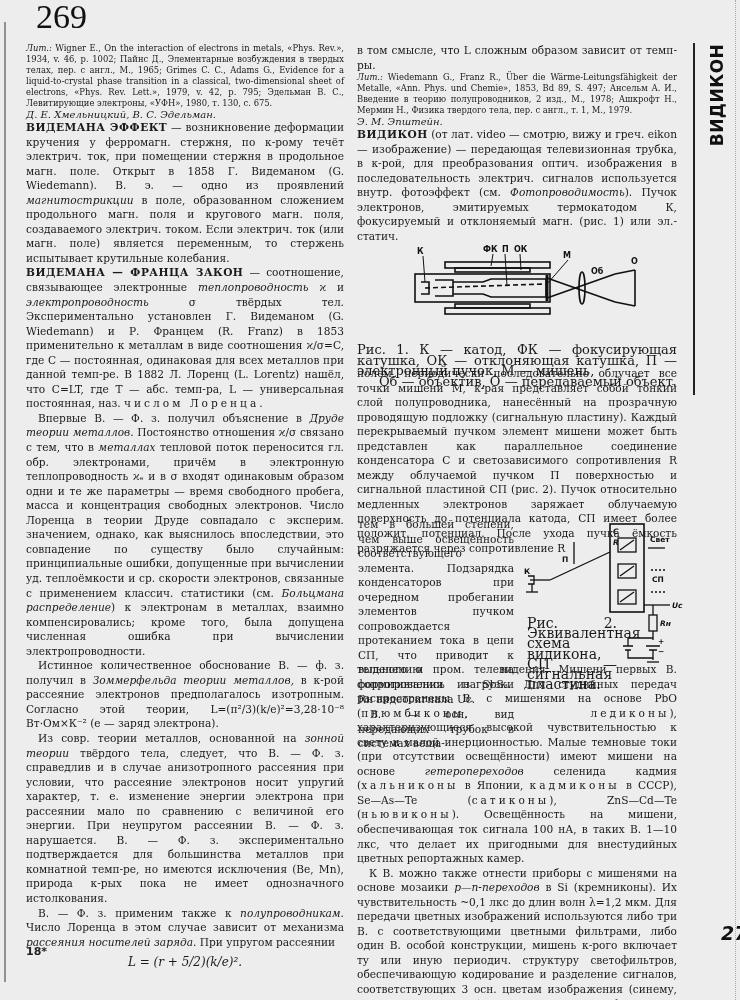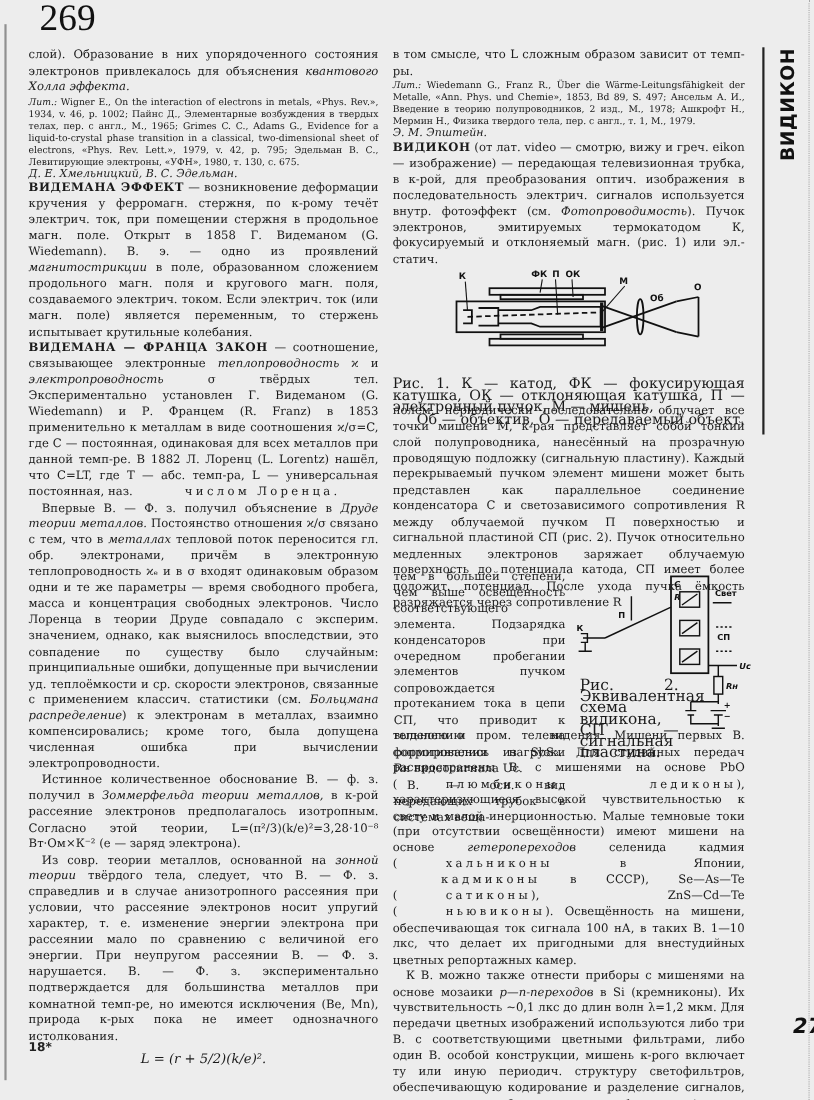--- a/index.html
+++ b/index.html
@@ -10,21 +10,21 @@
   .pagenum-top{position:absolute;left:36px;top:0;font-family:"Liberation Serif",serif;font-size:34px;line-height:34px;color:#111;}
   .col{position:absolute;font-size:10.6px;line-height:14.55px;text-align:justify;}
   .colL{left:26px;top:43px;width:318px;}
   .colR{left:357px;top:43px;width:320px;}
   .col p{margin:0;text-indent:0;}
   .col p.ind{text-indent:12px;}
   .lit{font-size:8.4px;line-height:11px;text-indent:12px;margin:0;}
   .sig{font-size:10px;font-style:italic;text-align:left;line-height:11px;margin:0;}
   .hw{font-weight:bold;letter-spacing:.5px;font-family:"DejaVu Serif",serif;}
   i,.it{font-style:italic;}
-  .sp{letter-spacing:3px;margin-left:44px;}
+  .sp{letter-spacing:3px;}
   .formula{text-align:center;font-style:italic;margin:6px 0 8px 0;font-size:12px;}
   .vsep{position:absolute;left:693px;top:43px;width:2px;height:352px;background:#222;}
   .runhead{position:absolute;left:697px;top:40px;width:40px;height:110px;}
   .runhead span{position:absolute;left:20px;top:55px;transform:translate(-50%,-50%) rotate(-90deg);font-family:"DejaVu Sans",sans-serif;font-weight:bold;font-size:17px;letter-spacing:.5px;white-space:nowrap;color:#111;}
   .fig1{position:absolute;left:395px;top:244px;width:250px;height:90px;}
   .cap1{position:absolute;left:357px;top:345px;width:320px;font-size:13px;line-height:10.5px;text-align:justify;}
   .cap1 .c{text-align:right;display:block;}
   .wrapL{position:absolute;left:357px;top:516px;width:158px;font-size:10.6px;line-height:14.55px;text-align:justify;}
   .wrapL p{margin:1px;}
   .fig2{position:absolute;left:510px;top:520px;width:180px;height:145px;}
@@ -38,28 +38,28 @@
 </style>
 </head>
 <body>
 
 <div class="page">
   <div class="lborder"></div>
   <div class="rborder"></div>
   <div class="pagenum-top">269</div>
 
   <div class="col colL">
-    <p><span>слой). Образование в них упорядоченного состояния электронов привлекалось для объяснения</span> <i>квантового Холла эффекта.</i></p>
     <p class="lit"><i>Лит.:</i> <span>Wigner E., On the interaction of electrons in metals, «Phys. Rev.», 1934, v. 46, p. 1002; Пайнс Д., Элементарные возбуждения в твердых телах, пер. с англ., М., 1965; Grimes C. C., Adams G., Evidence for a liquid-to-crystal phase transition in a classical, two-dimensional sheet of electrons, «Phys. Rev. Lett.», 1979, v. 42, p. 795; Эдельман В. С., Левитирующие электроны, «УФН», 1980, т. 130, с. 675.</span></p>
     <p class="sig">Д. Е. Хмельницкий, В. С. Эдельман.</p>
     <p><span class="hw">ВИДЕМАНА ЭФФЕКТ</span><span> — возникновение деформации кручения у ферромагн. стержня, по к-рому течёт электрич. ток, при помещении стержня в продольное магн. поле. Открыт в 1858 Г. Видеманом (G. Wiedemann). В. э. — одно из проявлений </span><i>магнитострикции</i><span> в поле, образованном сложением продольного магн. поля и кругового магн. поля, создаваемого электрич. током. Если электрич. ток (или магн. поле) является переменным, то стержень испытывает крутильные колебания.</span></p>
     <p><span class="hw">ВИДЕМАНА — ФРАНЦА ЗАКОН</span><span> — соотношение, связывающее электронные </span><i>теплопроводность</i><span> ϰ и </span><i>электропроводность</i><span> σ твёрдых тел. Экспериментально установлен Г. Видеманом (G. Wiedemann) и Р. Францем (R. Franz) в 1853 применительно к металлам в виде соотношения ϰ/σ=C, где C — постоянная, одинаковая для всех металлов при данной темп-ре. В 1882 Л. Лоренц (L. Lorentz) нашёл, что C=LT, где T — абс. темп-ра, L — универсальная постоянная, наз. </span><span class="sp">числом Лоренца.</span></p>
     <p class="ind"><span>Впервые В. — Ф. з. получил объяснение в </span><i>Друде теории металлов.</i><span> Постоянство отношения ϰ/σ связано с тем, что в </span><i>металлах</i><span> тепловой поток переносится гл. обр. электронами, причём в электронную теплопроводность ϰₑ и в σ входят одинаковым образом одни и те же параметры — время свободного пробега, масса и концентрация свободных электронов. Число Лоренца в теории Друде совпадало с эксперим. значением, однако, как выяснилось впоследствии, это совпадение по существу было случайным: принципиальные ошибки, допущенные при вычислении уд. теплоёмкости и ср. скорости электронов, связанные с применением классич. статистики (см. </span><i>Больцмана распределение</i><span>) к электронам в металлах, взаимно компенсировались; кроме того, была допущена численная ошибка при вычислении электропроводности.</span></p>
     <p class="ind"><span>Истинное количественное обоснование В. — ф. з. получил в </span><i>Зоммерфельда теории металлов,</i><span> в к-рой рассеяние электронов предполагалось изотропным. Согласно этой теории, L=(π²/3)(k/e)²=3,28·10⁻⁸ Вт·Ом×К⁻² (e — заряд электрона).</span></p>
     <p class="ind"><span>Из совр. теории металлов, основанной на </span><i>зонной теории</i><span> твёрдого тела, следует, что В. — Ф. з. справедлив и в случае анизотропного рассеяния при условии, что рассеяние электронов носит упругий характер, т. е. изменение энергии электрона при рассеянии мало по сравнению с величиной его энергии. При неупругом рассеянии В. — Ф. з. нарушается. В. — Ф. з. экспериментально подтверждается для большинства металлов при комнатной темп-ре, но имеются исключения (Be, Mn), природа к-рых пока не имеет однозначного истолкования.</span></p>
+    <p class="ind"><span>В. — Ф. з. применим также к </span><i>полупроводникам.</i><span> Число Лоренца в этом случае зависит от механизма </span><i>рассеяния носителей заряда.</i><span> При упругом рассеянии</span></p>
     <div class="formula">L = (r + 5/2)(k/e)².</div>
 
   </div>
   <div class="sig18">18*</div>
 
   <div class="col colR">
     <p>в том смысле, что L сложным образом зависит от темп-ры.</p>
     <p class="lit"><i>Лит.:</i> <span>Wiedemann G., Franz R., Über die Wärme-Leitungsfähigkeit der Metalle, «Ann. Phys. und Chemie», 1853, Bd 89, S. 497; Ансельм А. И., Введение в теорию полупроводников, 2 изд., М., 1978; Ашкрофт Н., Мермин Н., Физика твердого тела, пер. с англ., т. 1, М., 1979.</span></p>
     <p class="sig">Э. М. Эпштейн.</p>
     <p><span class="hw">ВИДИКОН</span><span> (от лат. video — смотрю, вижу и греч. eikon — изображение) — передающая телевизионная трубка, в к-рой, для преобразования оптич. изображения в последовательность электрич. сигналов используется внутр. фотоэффект (см. </span><i>Фотопроводимость</i><span>). Пучок электронов, эмитируемых термокатодом К, фокусируемый и отклоняемый магн. (рис. 1) или эл.-статич.</span></p>

